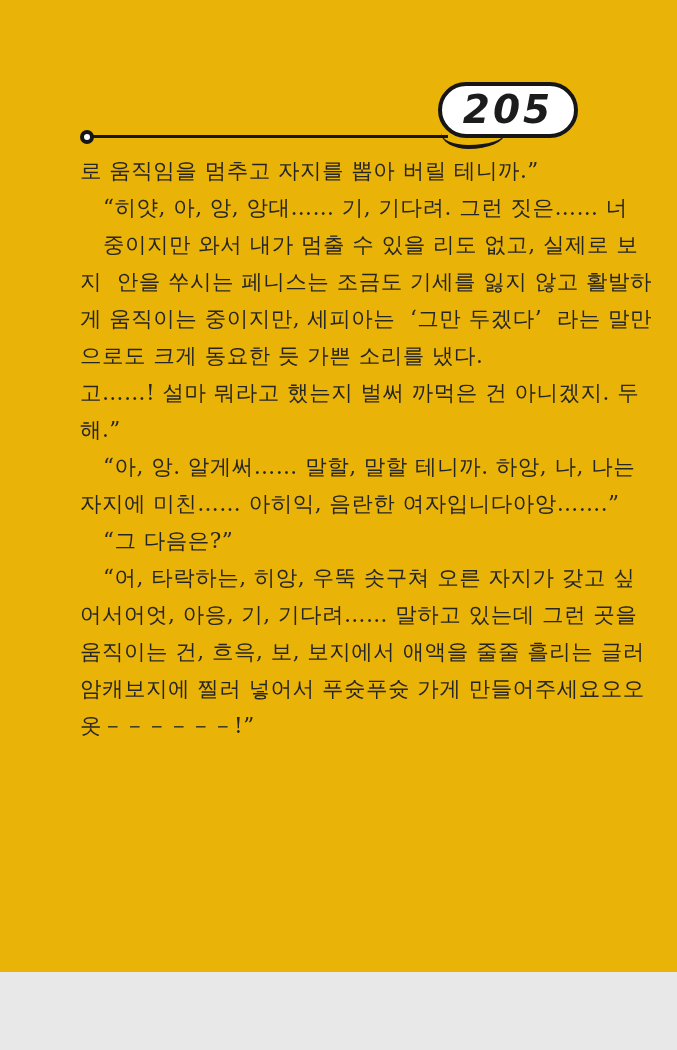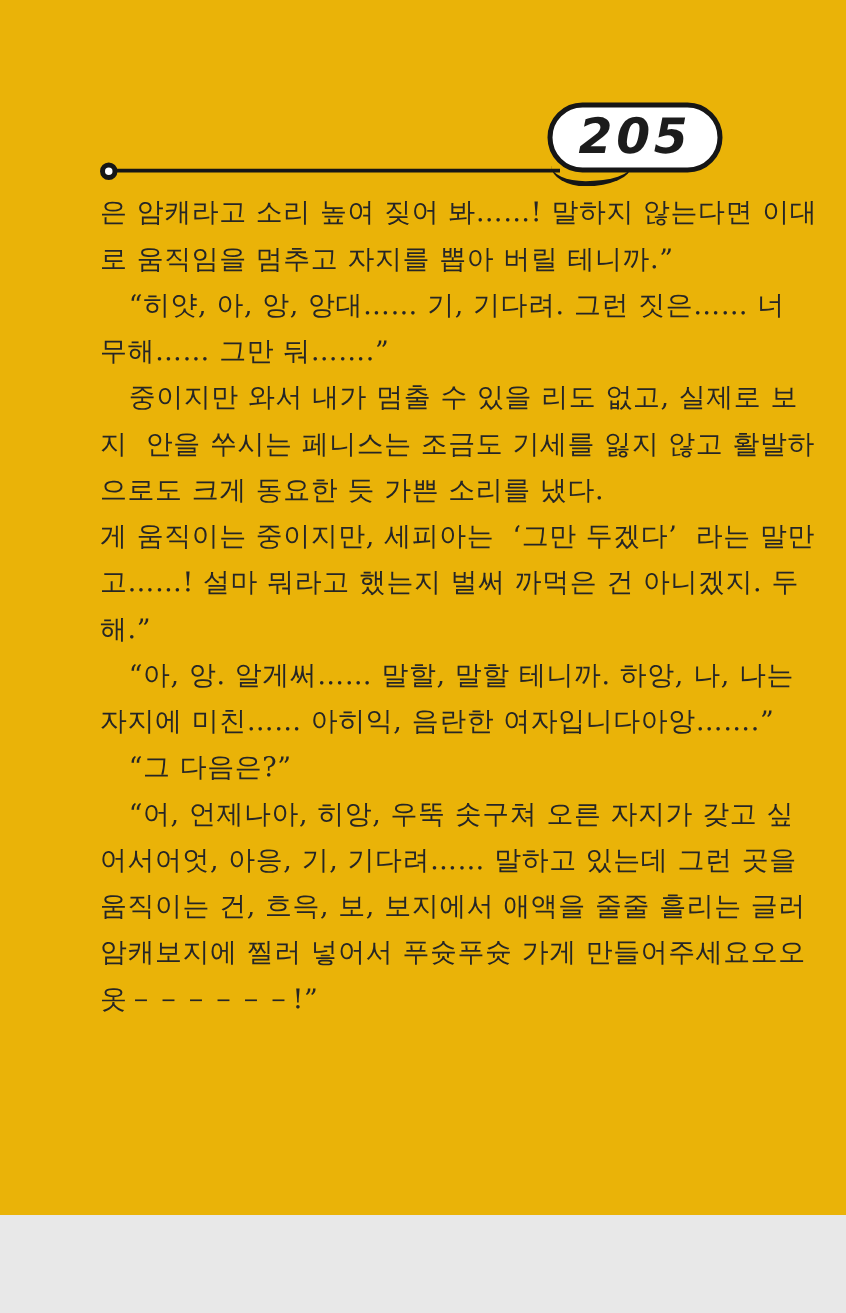--- a/index.html
+++ b/index.html
@@ -85,34 +85,32 @@
   <header>
     <span class="rule-dot"></span>
     <span class="rule"></span>
     <span class="badge-flourish"></span>
     <div class="pn-badge">
       <span>205</span>
     </div>
   </header>
 
   <main class="body">
-    <p class="line">은 암캐라고 소리 높여 짖어 봐……! 말하지 않는다면 이대</p>
     <p class="line">로 움직임을 멈추고 자지를 뽑아 버릴 테니까.”</p>
     <p class="line indent">“히얏, 아, 앙, 앙대…… 기, 기다려. 그런 짓은…… 너</p>
-    <p class="line">무해…… 그만 둬…….”</p>
     <p class="line indent">중이지만 와서 내가 멈출 수 있을 리도 없고, 실제로 보</p>
     <p class="line">지  안을 쑤시는 페니스는 조금도 기세를 잃지 않고 활발하</p>
+    <p class="line">게 움직이는 중이지만, 세피아는  ‘그만 두겠다’  라는 말만</p>
     <p class="line">으로도 크게 동요한 듯 가쁜 소리를 냈다.</p>
-    <p class="line">게 움직이는 중이지만, 세피아는  ‘그만 두겠다’  라는 말만</p>
     <p class="line">고……! 설마 뭐라고 했는지 벌써 까먹은 건 아니겠지. 두</p>
     <p class="line">해.”</p>
     <p class="line indent">“아, 앙. 알게써…… 말할, 말할 테니까. 하앙, 나, 나는</p>
     <p class="line">자지에 미친…… 아히익, 음란한 여자입니다아앙…….”</p>
     <p class="line indent">“그 다음은?”</p>
-    <p class="line indent">“어, 언제나아, 히앙, 우뚝 솟구쳐 오른 자지가 갖고 싶</p>
+    <p class="line indent">“어, 타락하는, 히앙, 우뚝 솟구쳐 오른 자지가 갖고 싶</p>
     <p class="line">어서어엇, 아응, 기, 기다려…… 말하고 있는데 그런 곳을</p>
     <p class="line">움직이는 건, 흐윽, 보, 보지에서 애액을 줄줄 흘리는 글러</p>
     <p class="line">암캐보지에 찔러 넣어서 푸슛푸슛 가게 만들어주세요오오</p>
     <p class="line">옷－－－－－－!”</p>
   </main>
 
   <footer>
     <div class="footer-pill"></div>
     <div class="footer-badge">
       <span>최면게임 ~타락하는 공주기사~</span>

